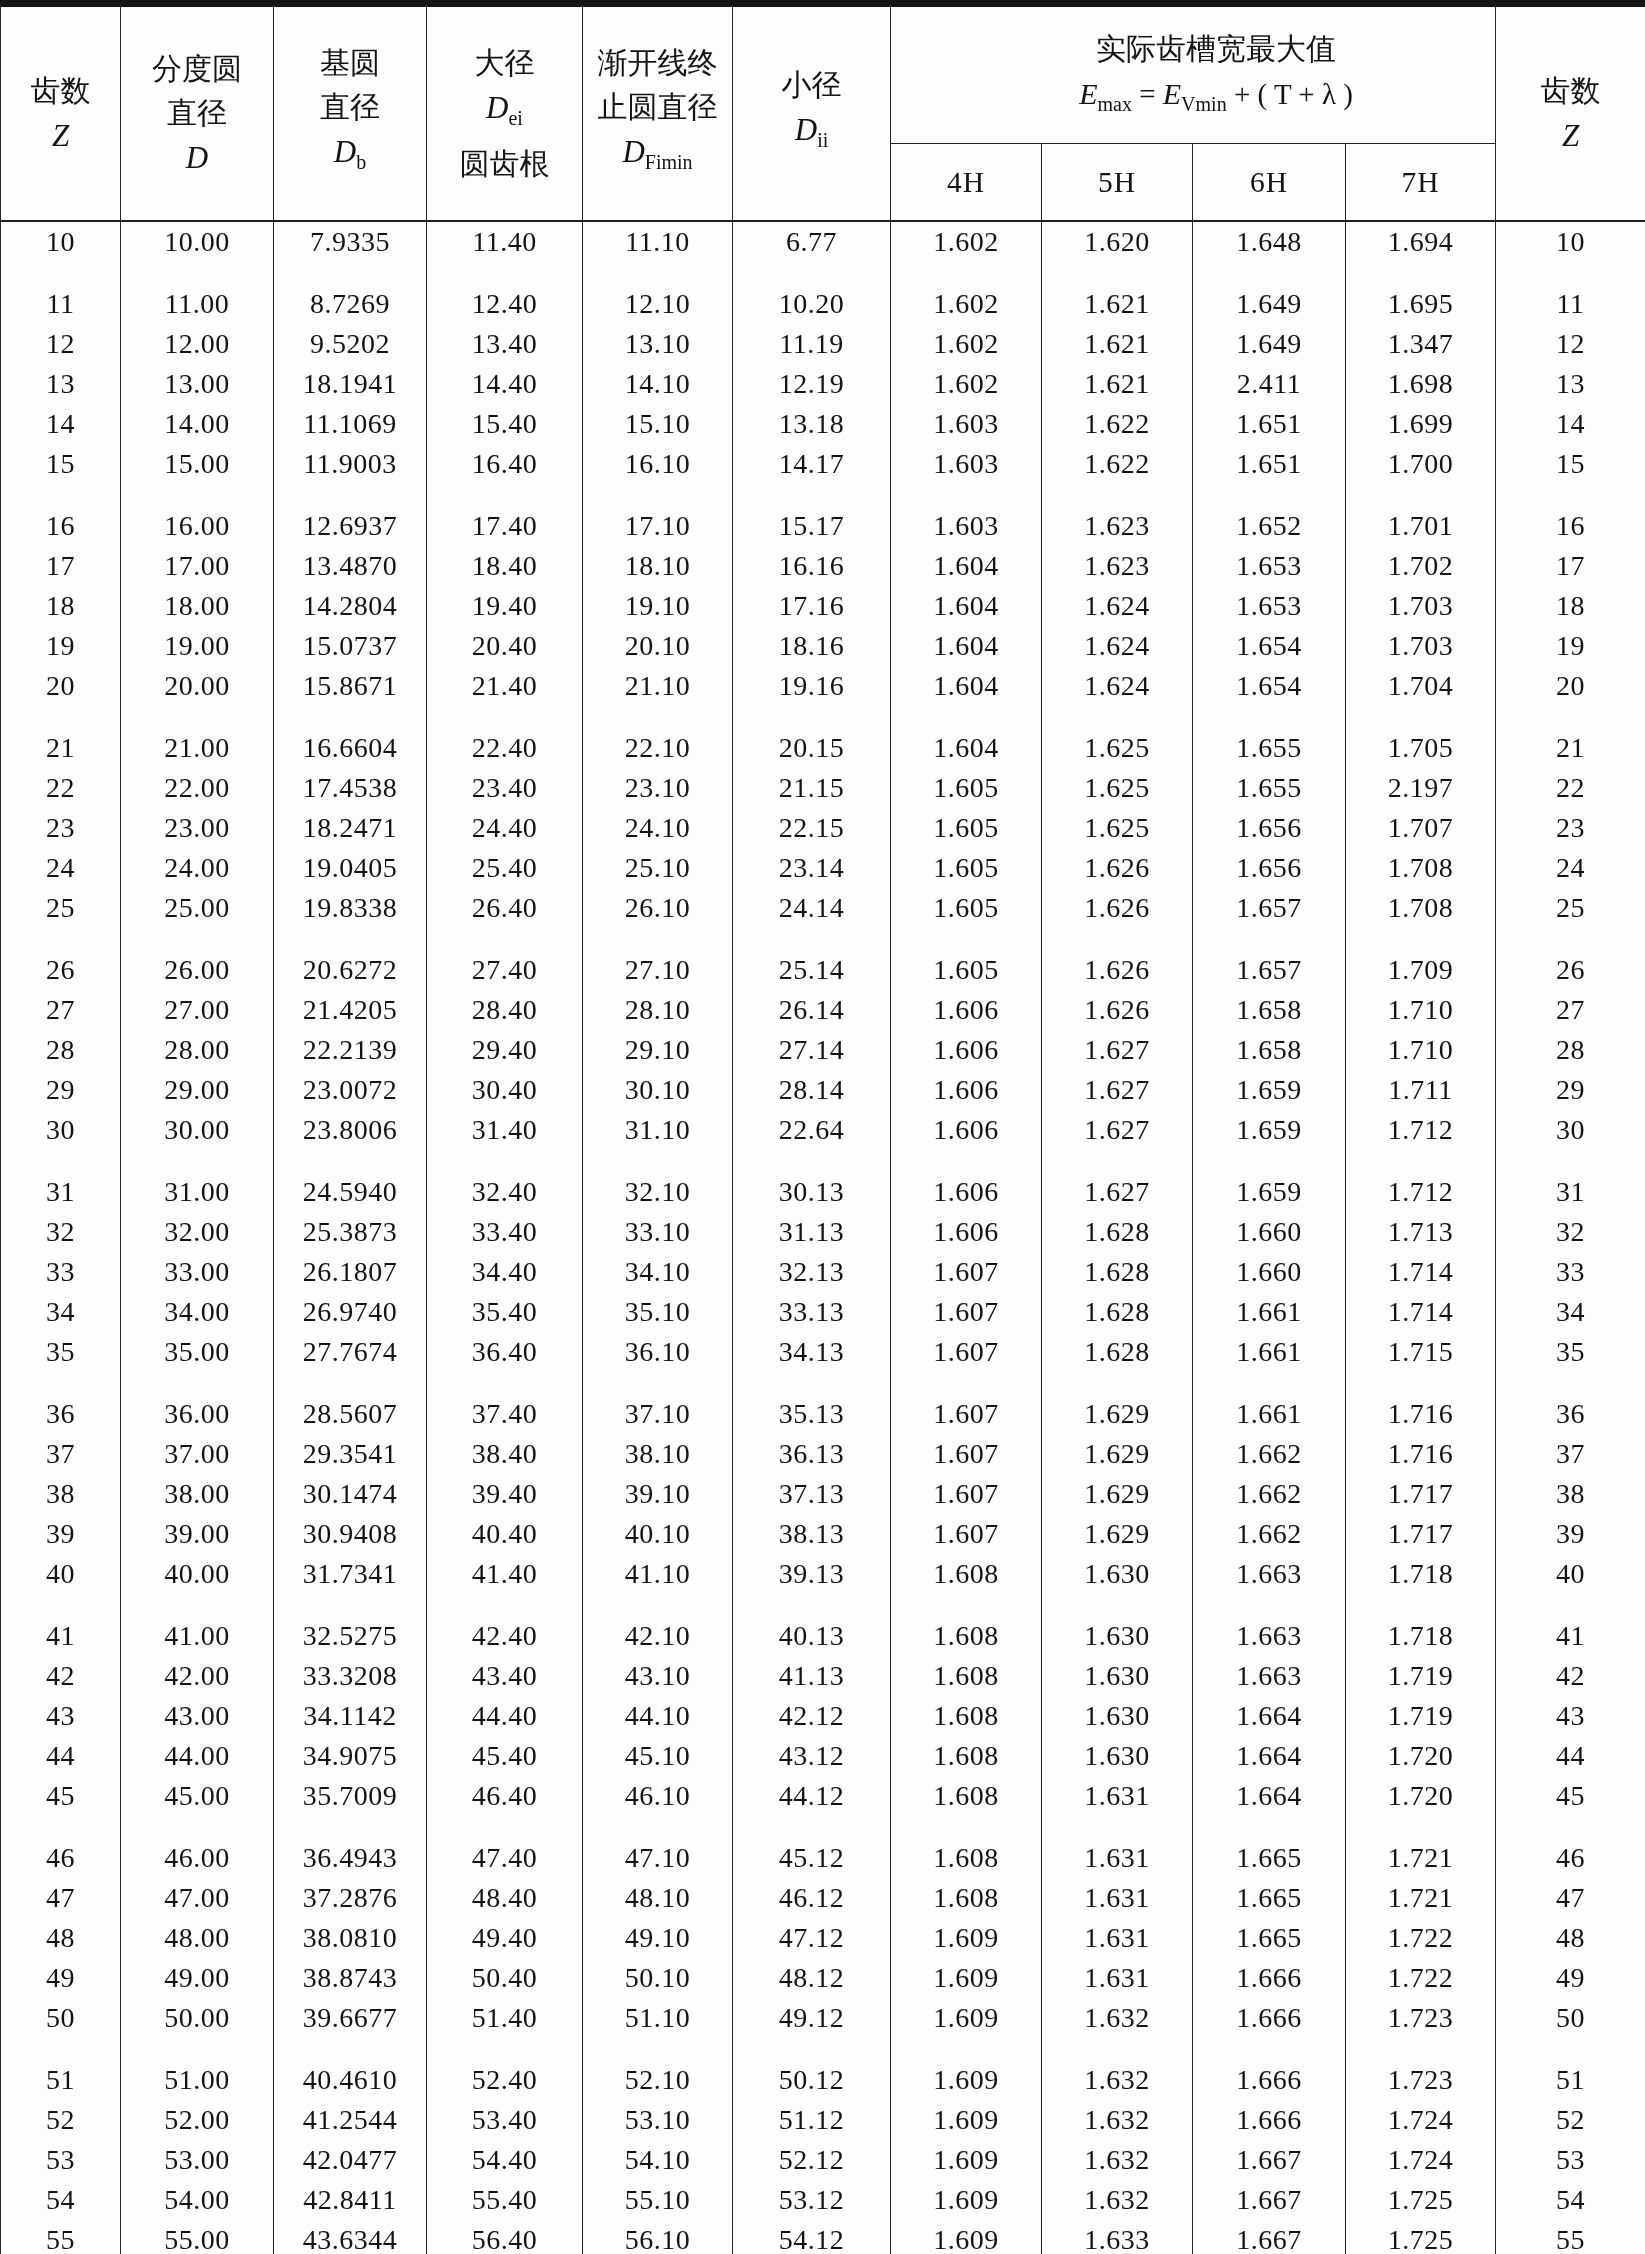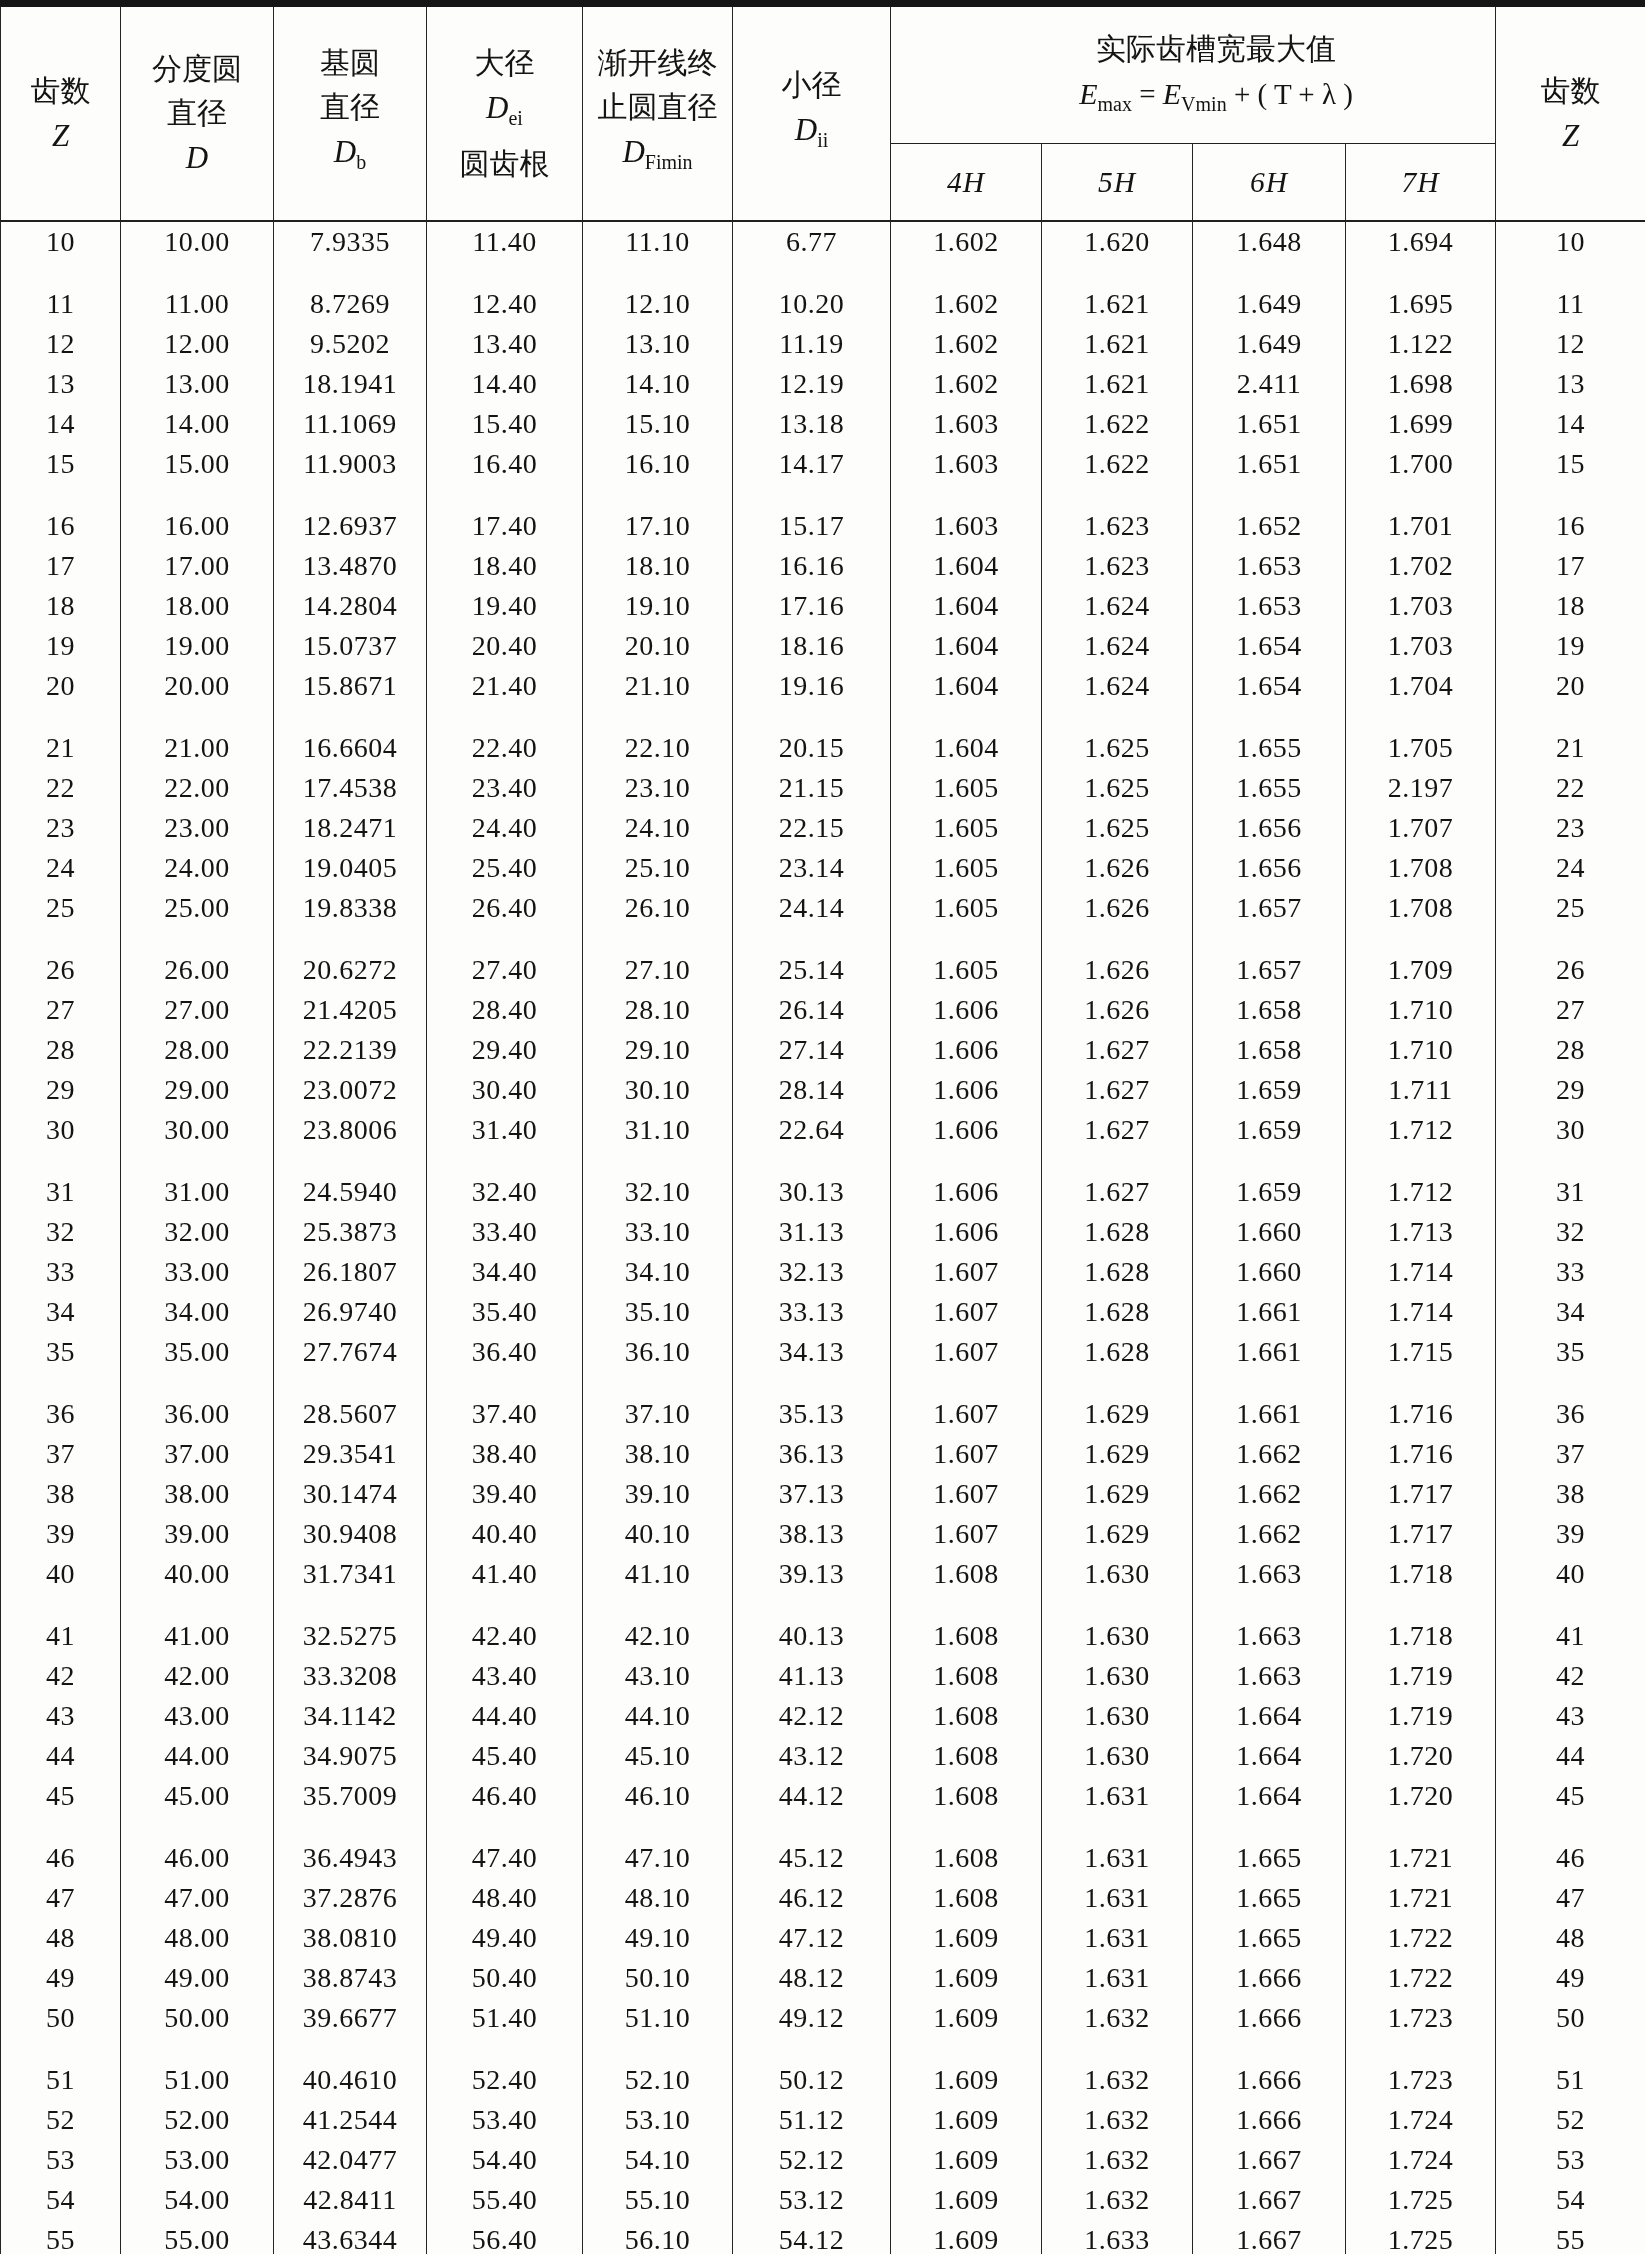--- a/index.html
+++ b/index.html
@@ -12,21 +12,21 @@
     border-collapse:collapse; table-layout:fixed; width:1646px;
     border-top:7.4px solid #161616; border-bottom:6.5px solid #161616;
   }
   th, td {
     border-left:1.8px solid #262626; border-right:1.8px solid #262626;
     padding:0; text-align:center; vertical-align:middle;
     font-weight:normal; overflow:hidden;
   }
   thead th { border-bottom:2.8px solid #202020; }
   th.group-hdr { border-bottom:1.8px solid #202020; height:136px;padding-left:46px; }
-  tr.h-row2 th { height:76px; font-size:29.5px; letter-spacing:0.9px;font-style:italic; }
+  tr.h-row2 th { height:76px; font-size:29.5px; letter-spacing:0.9px; }
   .h-line { font-size:30px; line-height:44px; }
   .h-sym  { font-size:31px; line-height:46px; }
   .sym { font-style:italic; font-family:"Liberation Serif", serif; }
   sub { font-size:20px; }
   .group-title { font-size:30px; line-height:48px; }
   .formula { font-size:29px; line-height:42px; }
   .formula .sym { font-size:30px; }
   tbody td { height:40px; font-size:28px; letter-spacing:0.5px; }
   tbody tr.gap td { height:22px; }
 </style>
@@ -139,21 +139,21 @@
         <tr>
           <td>12</td>
           <td>12.00</td>
           <td>9.5202</td>
           <td>13.40</td>
           <td>13.10</td>
           <td>11.19</td>
           <td>1.602</td>
           <td>1.621</td>
           <td>1.649</td>
-          <td>1.122</td>
+          <td>1.347</td>
           <td>12</td>
         </tr>
         <tr>
           <td>13</td>
           <td>13.00</td>
           <td>18.1941</td>
           <td>14.40</td>
           <td>14.10</td>
           <td>12.19</td>
           <td>1.602</td>

